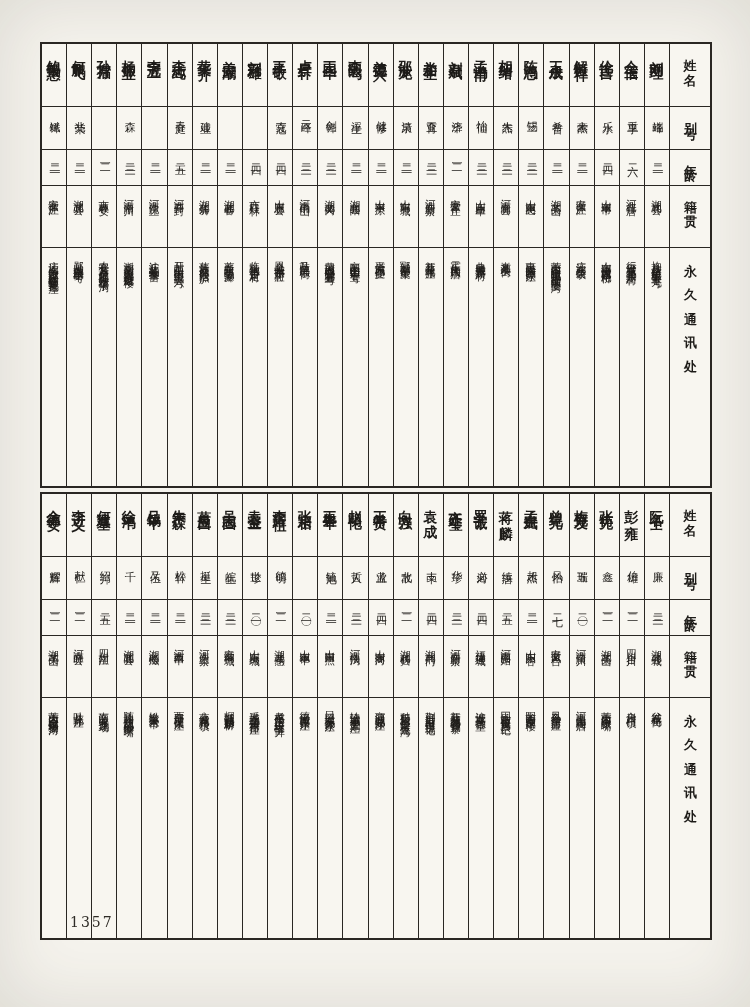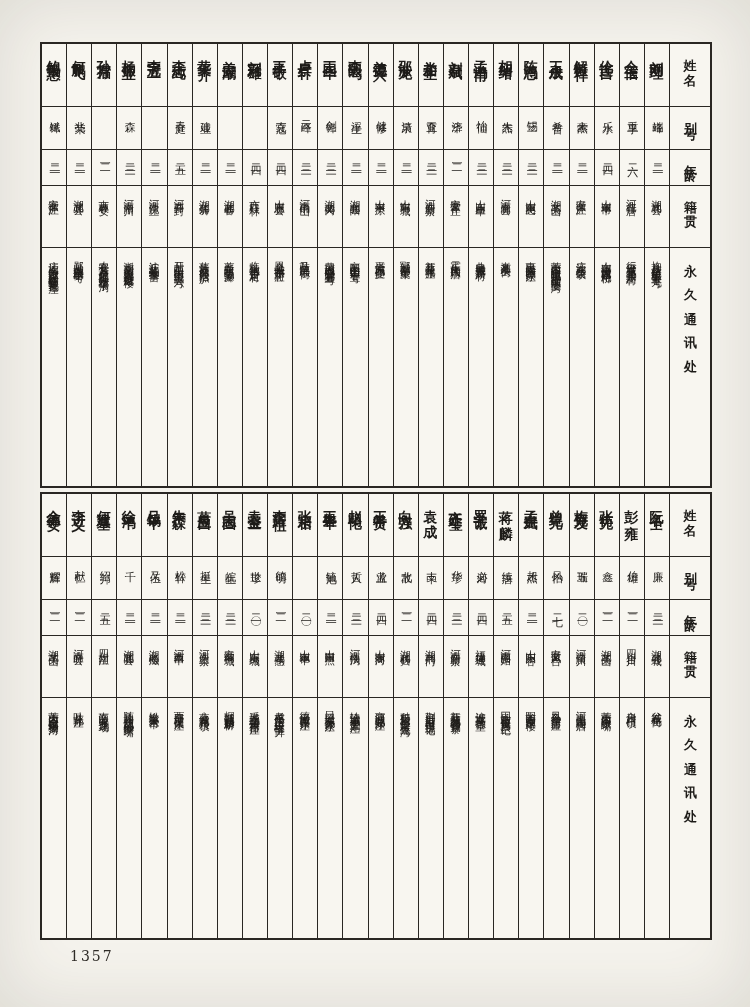--- a/index.html
+++ b/index.html
@@ -28,21 +28,21 @@
   .name-spread .vtext{letter-spacing:15px;}
   .r-addr .vtext{font-size:10.5px;letter-spacing:1.5px;max-height:160px;}
   .r-origin .vtext{font-size:10.5px;}
   
   .hdr .vtext{font-weight:700;font-size:13px;}
   .hdr .r-name .vtext{letter-spacing:14px;font-size:13px;}
   .hdr .r-alias .vtext{letter-spacing:6px;}
   .hdr .r-age .vtext{letter-spacing:3px;}
   .hdr .r-origin .vtext{letter-spacing:14px;}
   .hdr .r-addr .vtext{letter-spacing:24px;max-height:none;font-size:13px;}
-  .footer{position:absolute;left:70px;top:948px;font-size:14px;letter-spacing:2px;color:#2e2b26;}
+  .footer{position:absolute;left:70px;top:914px;font-size:14px;letter-spacing:2px;color:#2e2b26;}
 </style>
 </head>
 <body>
 
 <div class="page">
   <section class="roster top">
   <div class="col hdr">
     <div class="cell r-name">
           <span class="vtext">姓名</span>
         </div>

